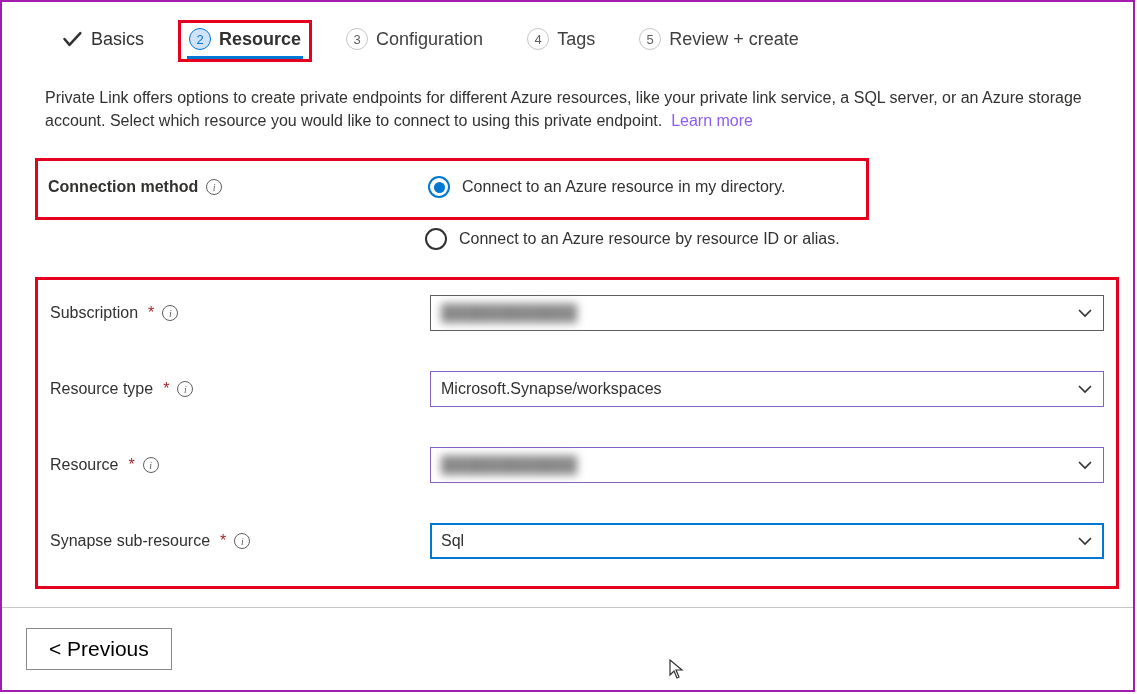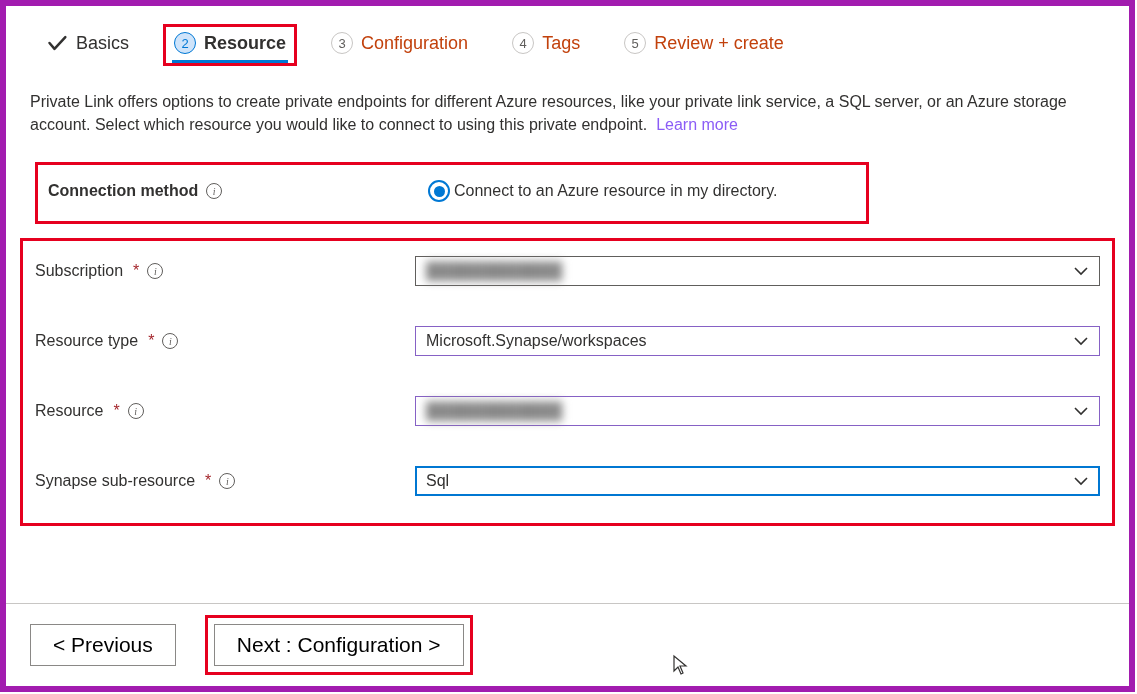--- a/index.html
+++ b/index.html
@@ -4,25 +4,26 @@
   <style>
     * { box-sizing: border-box; margin: 0; padding: 0; }
     body {
       font-family: "Segoe UI", -apple-system, sans-serif;
       font-size: 15px;
       color: #323130;
       background: #fff;
       width: 1137px;
     }
     .outer {
-      border: 6px solid #a21caf;
+      border: 2px solid #a21caf;
       width: 1135px;
       height: 692px;
       position: relative;
       background: #fff;
+      padding-left: 19px;
     }
     
     .tabs {
       display: flex;
       align-items: center;
       padding: 18px 30px 0 30px;
       gap: 24px;
     }
     .tab {
       display: flex;
@@ -35,21 +36,21 @@
     .tab .check-icon {
       width: 22px; height: 22px;
       display: inline-flex; align-items: center; justify-content: center;
     }
     .tab .step-num {
       width: 22px; height: 22px; border-radius: 50%;
       border: 1.5px solid #c8c6c4;
       display: inline-flex; align-items: center; justify-content: center;
       font-size: 13px; color: #605e5c;
     }
-    .tab .step-label { font-size: 18px; color: #c2410c; }
+    .tab .step-label { font-size: 18px; color: #404040; }
     .tab.completed .step-label { color: #323130; }
     .tab.active .step-num {
       background: #cfe4fa; border-color: #0078d4; color: #0078d4;
     }
     .tab.active .step-label { color: #323130; font-weight: 600; }
     .tab.active::after {
       content: "";
       position: absolute; left: 6px; right: 6px; bottom: 0;
       height: 3px; background: #0078d4;
     }
@@ -80,56 +81,56 @@
     .req { color: #a4262c; margin-left: 2px; }
     .info-icon {
       width: 16px; height: 16px; border-radius: 50%;
       border: 1.3px solid #605e5c;
       display: inline-flex; align-items: center; justify-content: center;
       font-size: 10px; font-style: italic; color: #605e5c;
       font-family: Georgia, serif;
     }
     
     .radio-opt {
-      display: flex; align-items: center; gap: 4px;
+      display: flex; align-items: center; gap: 12px;
       padding: 4px 0;
     }
     .radio {
       width: 22px; height: 22px; border-radius: 50%;
       border: 2px solid #323130;
       display: inline-flex; align-items: center; justify-content: center;
     }
     .radio.sel { border-color: #0078d4; }
     .radio.sel::after {
       content: ""; width: 11px; height: 11px; border-radius: 50%;
       background: #0078d4;
     }
     .radio-opt .rlabel { font-size: 16px; }
     
     .select-box {
       display: flex; align-items: center; justify-content: space-between;
-      height: 30px; padding: 0 10px;
+      height: 36px; padding: 0 10px;
       border: 1px solid #605e5c;
       width: 100%;
       background: #fff;
       cursor: pointer;
       font-size: 16px;
     }
     .select-box.purple { border: 1px solid #8661c5; }
     .select-box.blue-focus { border: 2px solid #0077d2; padding: 0 9px; }
     .chev { width: 16px; height: 16px; }
     .blur-text {
       filter: blur(4px);
       color: #888;
       user-select: none;
     }
     
     .hl-box1 {
       border: 3px solid #e6001f;
-      margin: 16px 0 0 15px;
+      margin: 16px 0 0 0;
       width: 834px;
       padding: 2px 0 6px 0;
     }
     .hl-box2 {
       border: 3px solid #e6001f;
       margin-top: 14px;
       padding: 6px 2px 18px 2px;
     }
     .row-spaced { margin-top: 22px; }
     
@@ -202,20 +203,29 @@
           <span class="info-icon">i</span>
         </div>
         <div class="ctrl-cell">
           <div class="radio-opt">
             <span class="radio sel"></span>
             <span class="rlabel">Connect to an Azure resource in my directory.</span>
           </div>
         </div>
       </div>
     </div>
+    <div class="row" style="padding-top:4px;padding-left:10px;">
+      <div class="label-cell"></div>
+      <div class="ctrl-cell">
+        <div class="radio-opt">
+          <span class="radio"></span>
+          <span class="rlabel">Connect to an Azure resource by resource ID or alias.</span>
+        </div>
+      </div>
+    </div>
 
     <div class="hl-box2">
 
       <div class="row">
         <div class="label-cell">
           <span>Subscription</span>
           <span class="req">*</span>
           <span class="info-icon">i</span>
         </div>
         <div class="ctrl-cell">
@@ -282,21 +292,20 @@
             </span>
           </div>
         </div>
       </div>
 
     </div>
   </div>
 
   <div class="footer">
     <button class="btn">&lt; Previous</button>
-    <button class="btn hl-red">Next : Configuration &gt;</button>
   </div>
 
   <span class="cursor-ptr">
     <svg viewBox="0 0 18 22" width="18" height="22">
       <path d="M2 2 L2 17 L6 13 L9 20 L11 19 L8 12 L14 12 Z" fill="#fff" stroke="#323130" stroke-width="1.2"></path>
     </svg>
   </span>
 </div>
 
 </body></html>

